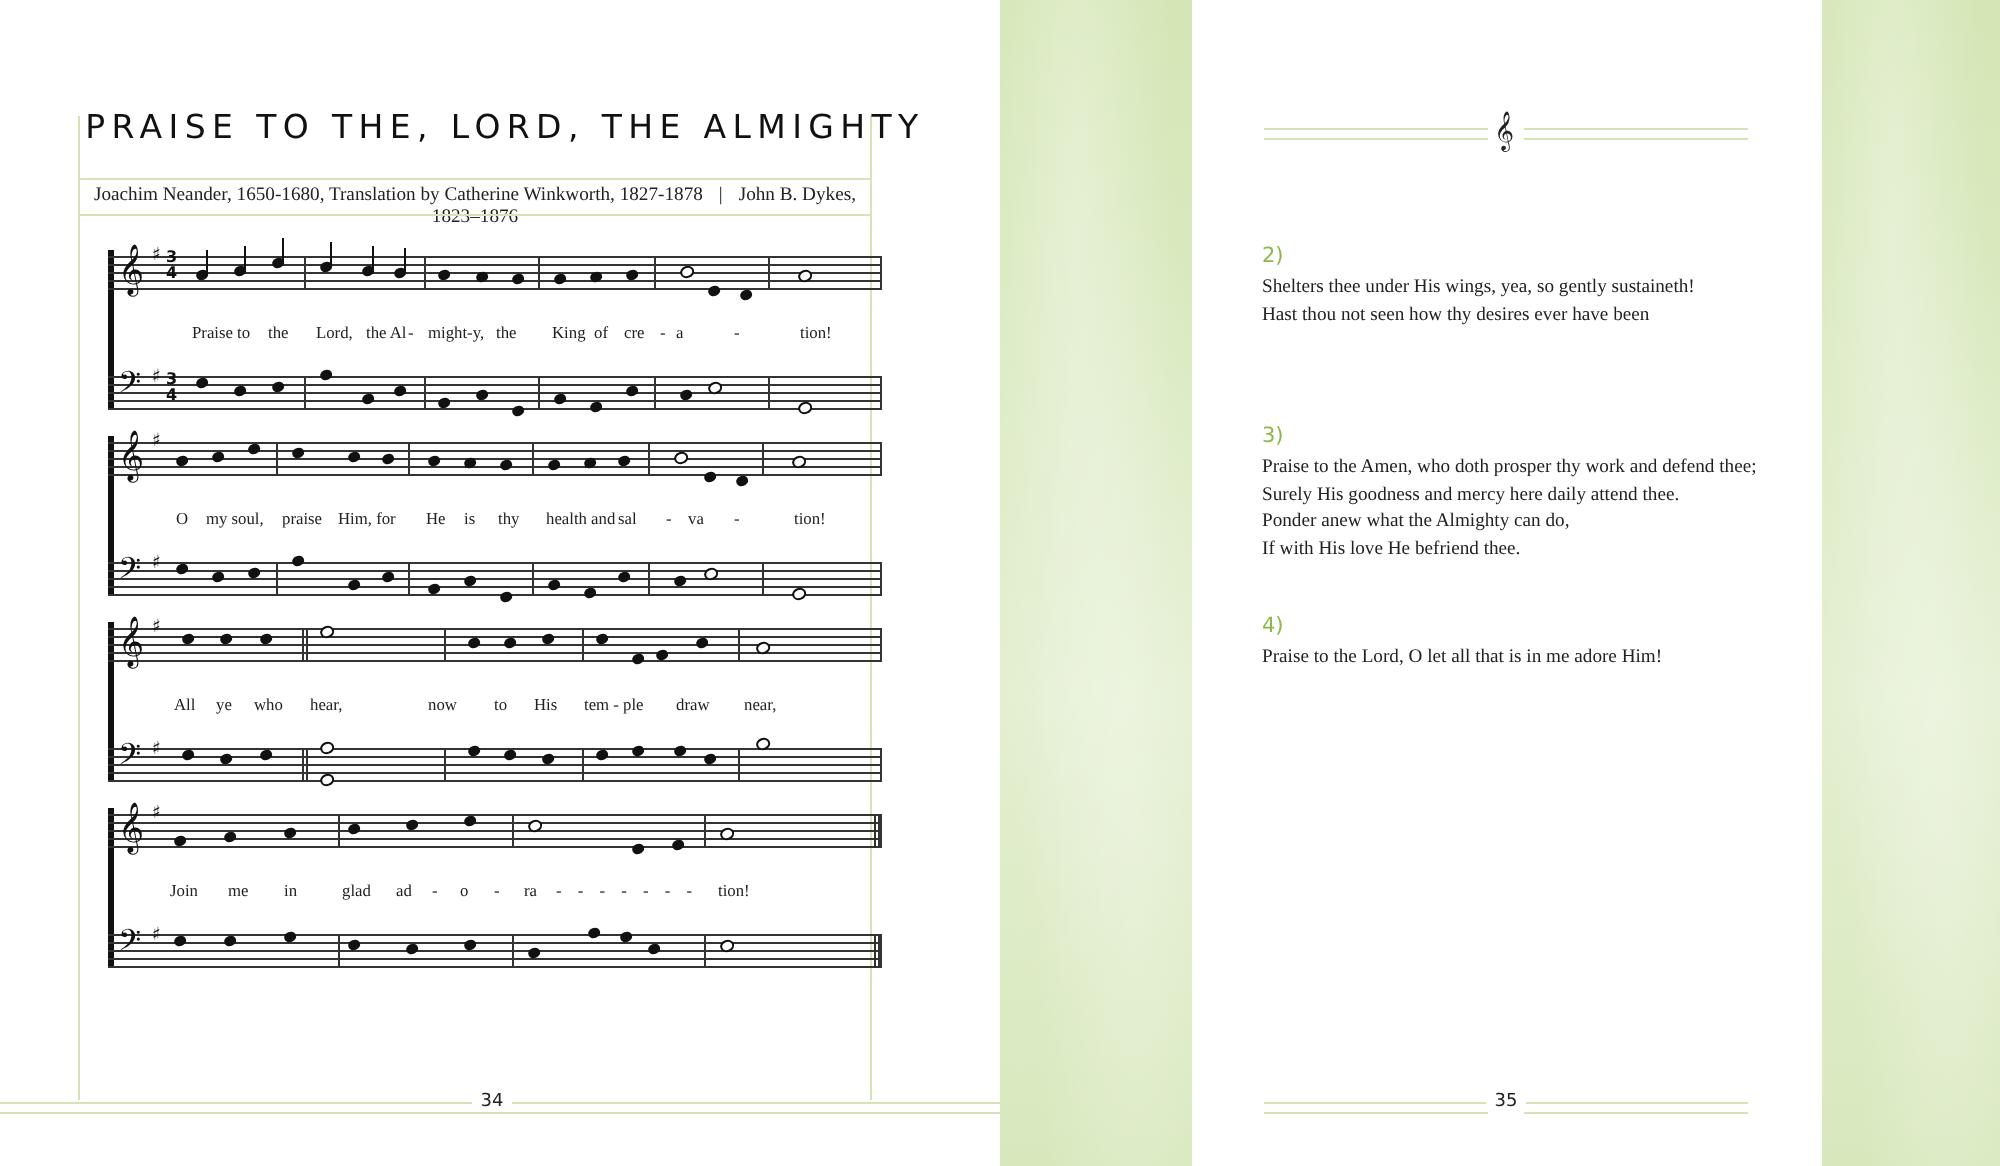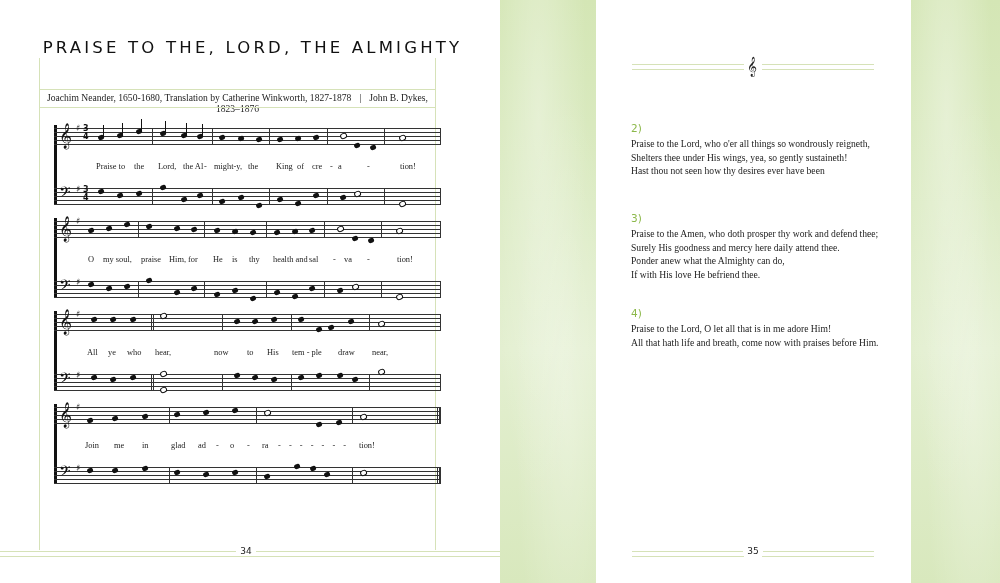--- a/index.html
+++ b/index.html
@@ -5,21 +5,21 @@
   html, body { margin:0; padding:0; }
   body { width:1000px; height:583px; position:relative; background:#fff; overflow:hidden; font-family:"Liberation Serif", serif; color:#1a1a1a; }
   .wash { position:absolute; top:0; height:583px;
     background:
       radial-gradient(ellipse at 40% 20%, rgba(255,255,255,0.35), rgba(255,255,255,0) 60%),
       radial-gradient(ellipse at 70% 70%, rgba(255,255,255,0.3), rgba(255,255,255,0) 55%),
       linear-gradient(180deg,#d4e6b5 0%,#dcebc4 35%,#e3efd0 60%,#d8e8bd 100%); }
   #wash-mid { left:500px; width:96px; }
   #wash-right { left:911px; width:89px; }
   .page-frame { position:absolute; left:39px; top:58px; width:395px; height:492px; border-left:1px solid #d6e2b8; border-right:1px solid #d6e2b8; }
-  .title { position:absolute; left:39px; width:427px; top:38px; text-align:center; font-family:"DejaVu Sans", sans-serif; font-size:16.5px; letter-spacing:3.2px; color:#111; }
+  .title { position:absolute; left:39px; width:427px; top:54px; text-align:center; font-family:"DejaVu Sans", sans-serif; font-size:16.5px; letter-spacing:3.2px; color:#111; }
   .hline { position:absolute; height:1px; background:#d6e2b8; }
   .credit { position:absolute; left:39px; width:397px; top:92px; text-align:center; font-size:9.6px; color:#222; }
   .credit .sep { margin:0 8px; }
   .system { position:absolute; left:54px; width:387px; }
   .staff { position:absolute; left:0; width:387px; height:16px; }
   .staff .line { position:absolute; left:0; right:0; height:1px; background:#333; }
   .bracket { position:absolute; left:0; width:3px; background:#111; }
   .clef { position:absolute; font-family:"DejaVu Sans", sans-serif; color:#111; }
   .lyrics { position:absolute; left:0; width:387px; font-size:8.4px; color:#222; }
   .lyrics span { position:absolute; white-space:nowrap; }
@@ -357,32 +357,30 @@
 
 <div class="pageno-bar" style="left:0;width:500px;top:551px;"></div>
 <div class="pageno" style="left:236px;top:546px;">34</div>
 
 <div class="ornament-bar" style="left:632px;width:112px;top:64px;"></div>
 <div class="ornament-bar" style="left:762px;width:112px;top:64px;"></div>
 <div class="ornament">𝄞</div>
 
 <div class="verse" style="top:122px;">
   <div class="num">2)</div>
-  <div class="ln">Praise to the Lord, who o'er all things so wondrously reigneth,</div>
   <div class="ln">Shelters thee under His wings, yea, so gently sustaineth!</div>
   <div class="ln">Hast thou not seen how thy desires ever have been</div>
 </div>
 <div class="verse" style="top:212px;">
   <div class="num">3)</div>
   <div class="ln">Praise to the Amen, who doth prosper thy work and defend thee;</div>
   <div class="ln">Surely His goodness and mercy here daily attend thee.</div>
   <div class="ln">Ponder anew what the Almighty can do,</div>
   <div class="ln">If with His love He befriend thee.</div>
 </div>
 <div class="verse" style="top:307px;">
   <div class="num">4)</div>
   <div class="ln">Praise to the Lord, O let all that is in me adore Him!</div>
-  <div class="ln">All that hath life and breath, come now with praises before Him.</div>
 </div>
 
 <div class="pageno-bar" style="left:632px;width:112px;top:551px;"></div>
 <div class="pageno-bar" style="left:762px;width:112px;top:551px;"></div>
 <div class="pageno" style="left:743px;top:546px;">35</div>
 
 </body></html>

